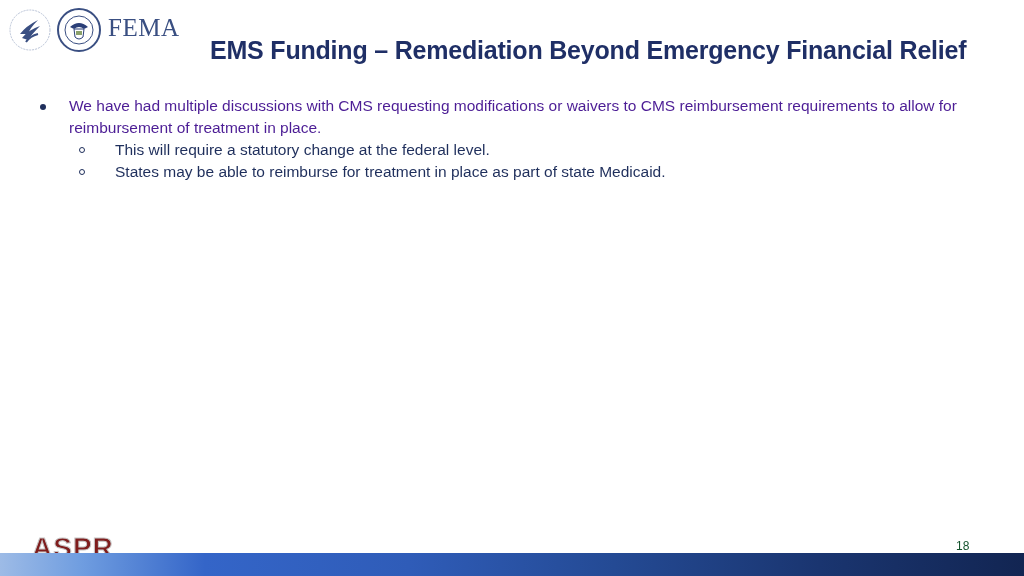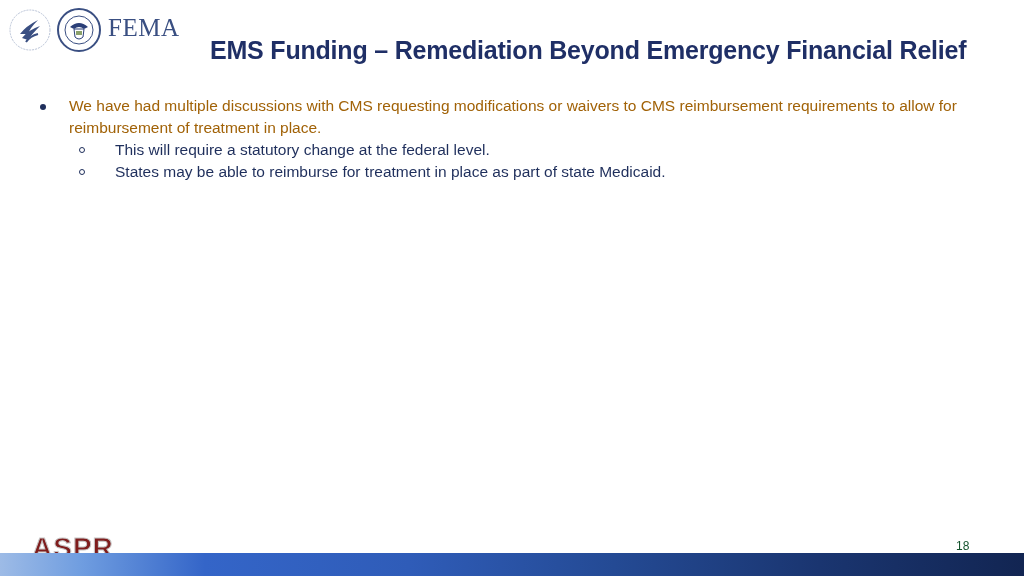--- a/index.html
+++ b/index.html
@@ -18,21 +18,21 @@
   }
   .title {
     position: absolute; left: 176px; top: 36px;
     font-size: 25px; font-weight: bold; color: #1f2f66; white-space: nowrap;
     letter-spacing: -0.2px;
     margin-left: 34px;
   }
   .content { position: absolute; left: 0; top: 95px; width: 1024px; }
   .bullet {
     position: relative; padding-left: 69px; padding-right: 16px;
-    font-size: 15.5px; line-height: 22px; color: #a16207;
+    font-size: 15.5px; line-height: 22px; color: #4c1d95;
   }
   .bullet .dot {
     position: absolute; left: 40px; top: 9px; width: 6px; height: 6px; border-radius: 50%;
     background: #1f2f5c;
   }
   .sub {
     position: relative; padding-left: 115px; font-size: 15.5px; line-height: 22px; color: #1f2f5c;
   }
   .sub .circle {
     position: absolute; left: 79px; top: 8px; width: 6px; height: 6px; border-radius: 50%;

